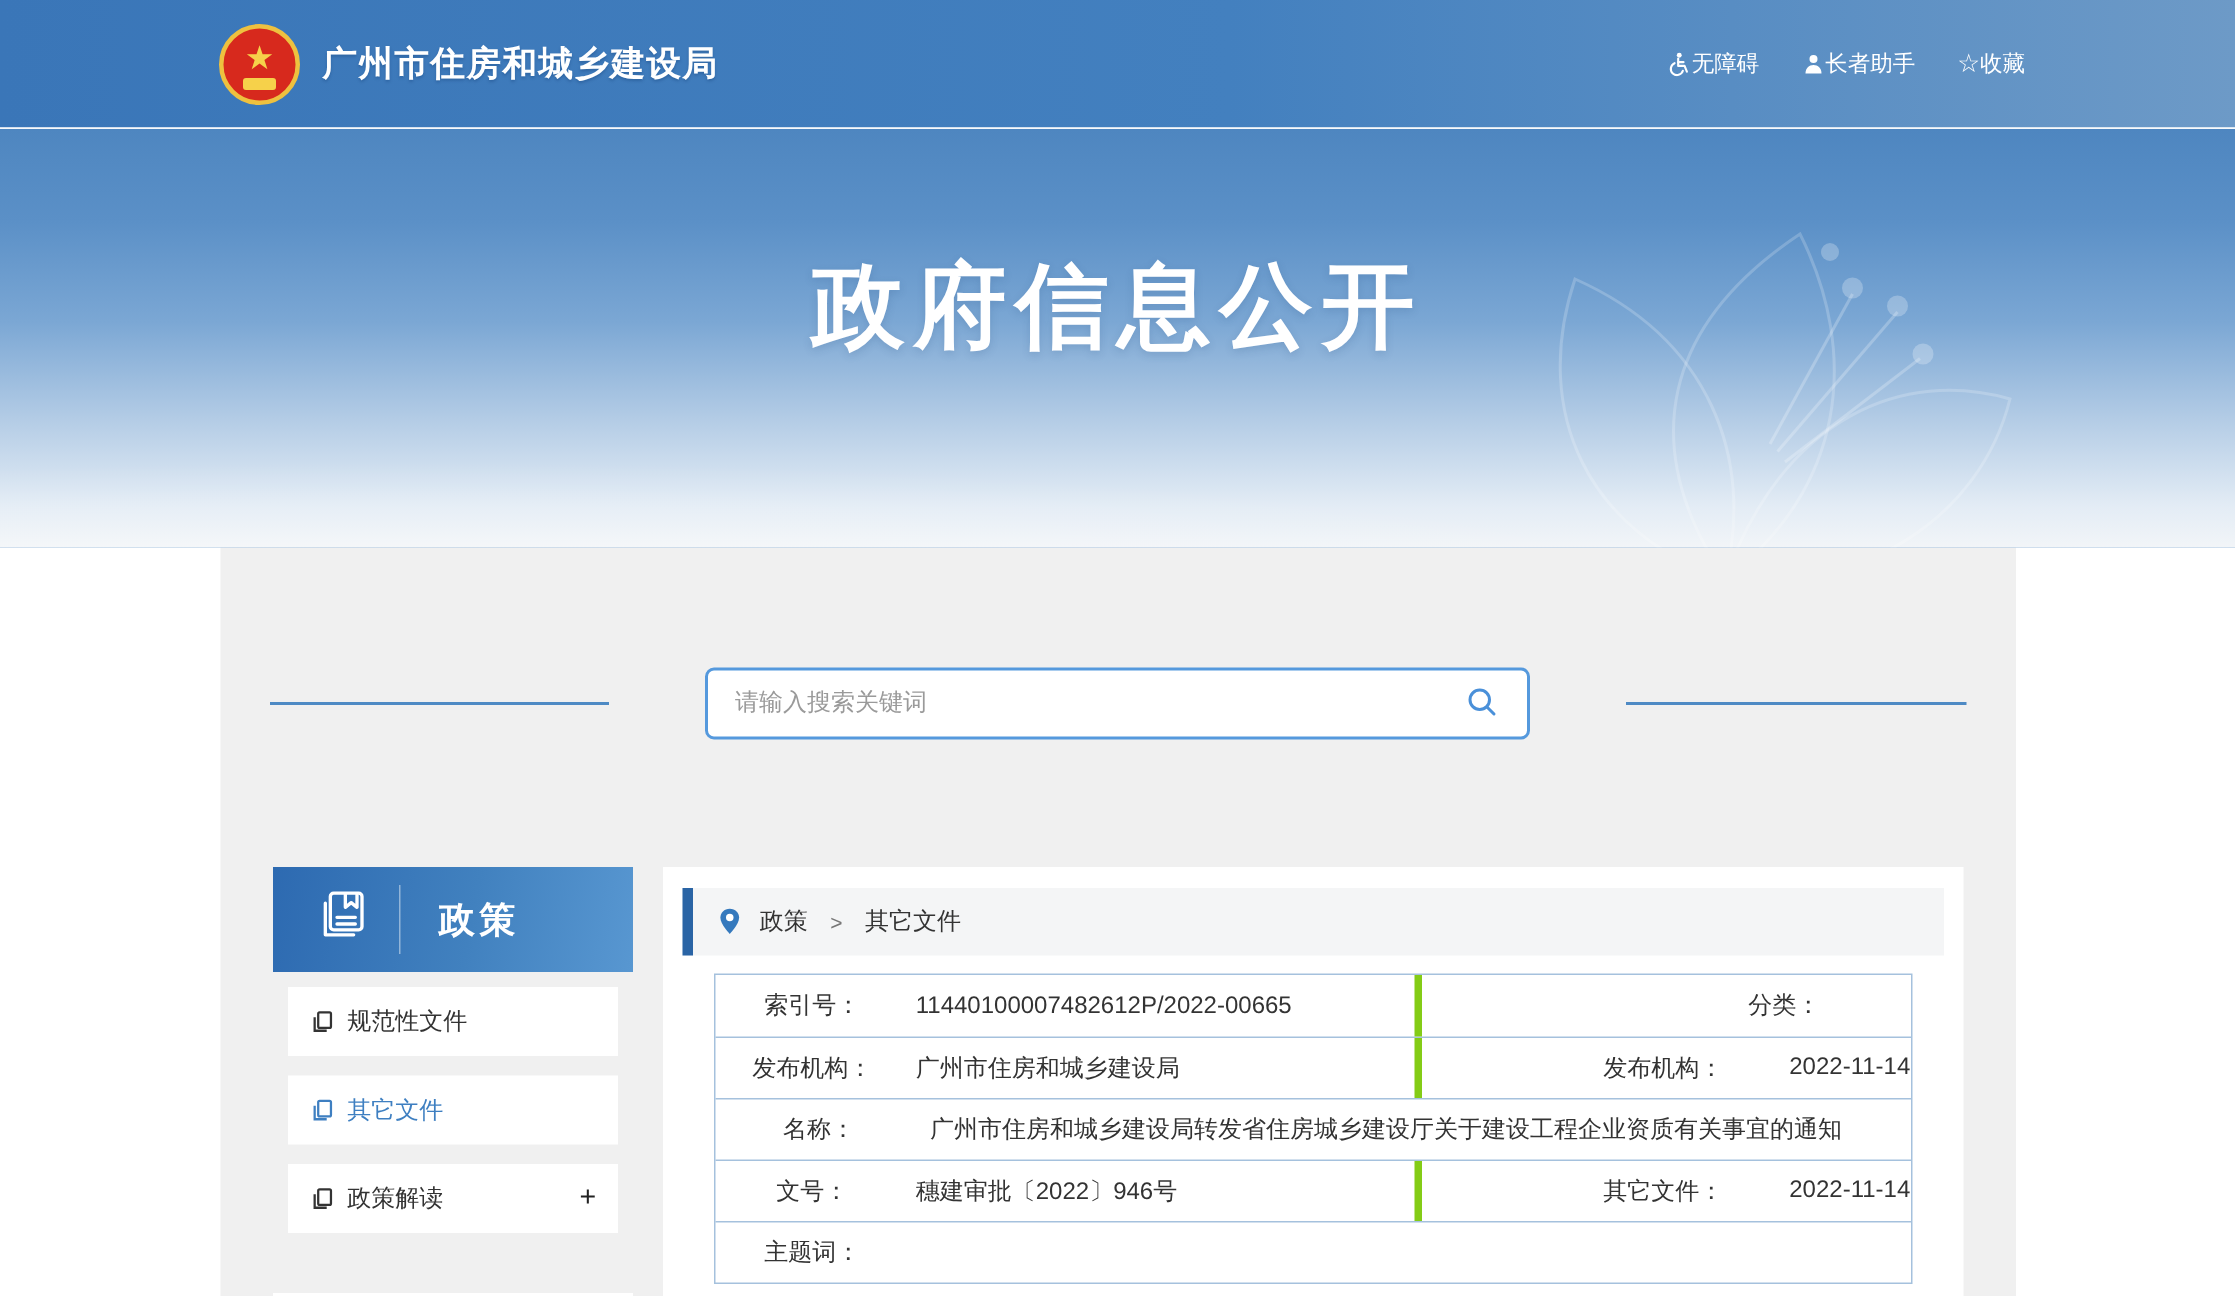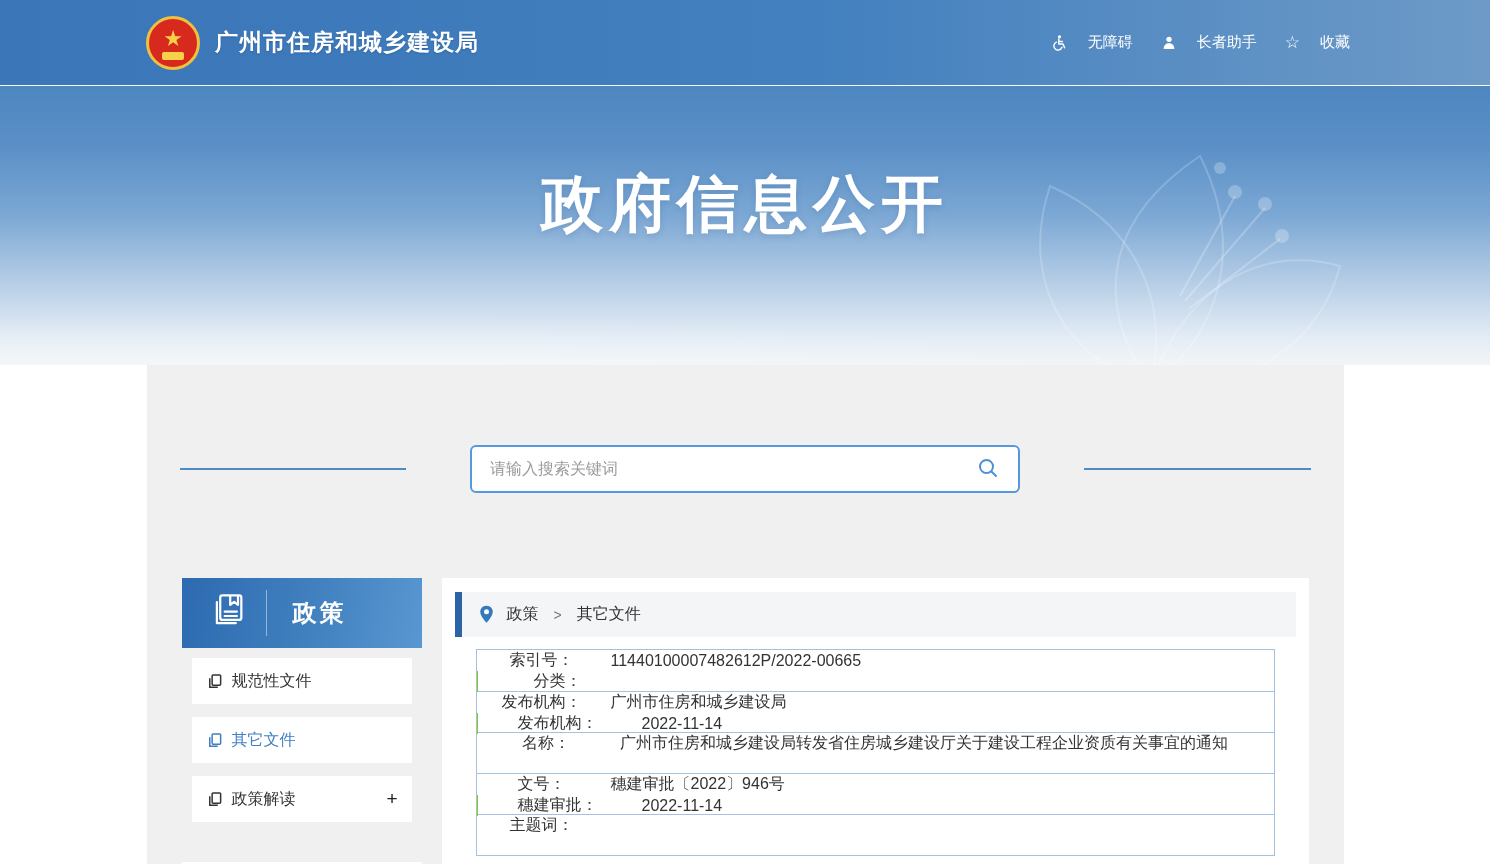--- a/index.html
+++ b/index.html
@@ -14,21 +14,21 @@
   .brand { display: flex; align-items: center; gap: 15px; cursor: pointer; }
   .emblem { width: 54px; height: 54px; border-radius: 50%; background: #d7291d;
     border: 3px solid #eec13f; position: relative; flex: none;
     display: flex; align-items: center; justify-content: center; }
   .emblem .star { color: #f6d14a; font-size: 22px; line-height: 1; margin-top: -8px; }
   .emblem::after { content: ""; position: absolute; bottom: 7px; left: 50%;
     transform: translateX(-50%); width: 22px; height: 8px; background: #f6d14a; border-radius: 2px; }
   .site-title { color: #fff; font-size: 23px; font-weight: bold; letter-spacing: 1px;
     text-shadow: 0 1px 2px rgba(0,40,90,.25); }
   .top-links { display: flex; align-items: center; gap: 28px; }
-  .top-link { display: flex; align-items: center; gap: 20px; color: #fff; font-size: 15px;
+  .top-link { display: flex; align-items: center; gap: 0; color: #fff; font-size: 15px;
     cursor: pointer; text-decoration: none; }
   .top-link svg { display: block; }
   .star-glyph { font-size: 17px; line-height: 1; }
 
   
   .banner { position: relative; height: 280px; overflow: hidden;
     border-top: 1px solid rgba(255,255,255,.4);
     background: linear-gradient(180deg, #4e86c0 0%, #5b90c7 22%, #7ba7d4 46%,
       #b5cde6 70%, #e3ecf5 90%, #f2f5f8 100%); }
   .banner::before { content: ""; position: absolute; inset: 0;
@@ -81,25 +81,25 @@
   
   .panel { flex: 1; background: #fff; padding: 14px 13px 40px; min-height: 310px; }
   .breadcrumb { position: relative; height: 45px; background: #f4f5f6;
     display: flex; align-items: center; }
   .crumb-bar { position: absolute; left: 0; top: 0; width: 7px; height: 100%; background: #2a64a5; }
   .pin-icon { margin: 0 13px 0 24px; display: flex; }
   .crumb-link { color: #333; font-size: 16px; text-decoration: none; cursor: pointer; }
   .crumb-sep { margin: 0 15px; color: #777; font-size: 14px; }
 
   .doc-table { margin: 12px 21px 0; border: 1px solid #a5c1dd; font-size: 16px; color: #333; background: #fff; }
-  .trow { display: flex; border-top: 1px solid #a5c1dd; height: 41px; flex-direction: column; }
+  .trow { display: flex; border-top: 1px solid #a5c1dd; height: 41px; }
   .trow:first-child { border-top: none; }
   .tcell { display: flex; align-items: center; min-width: 0; }
   .tcell.left { width: 58.5%; }
-  .tcell.right { flex: 1; border-left: 1px solid #84cc16; }
+  .tcell.right { flex: 1; border-left: 5px solid #84cc16; justify-content: flex-end; }
   .tcell.full { width: 100%; gap: 42px; }
   .tcell.centered { justify-content: center; }
   .lbl { width: 130px; text-align: center; flex: none; }
   .lbl.wide { width: 160px; }
   .val { margin-left: 4px; white-space: nowrap; }
   .lbl-inline { margin-right: 8px; }
 </style>
 </head>
 <body>
 
@@ -268,21 +268,21 @@
               <span class="lbl-inline">名称：</span>
               <span>广州市住房和城乡建设局转发省住房城乡建设厅关于建设工程企业资质有关事宜的通知</span>
             </div>
           </div>
           <div class="trow">
             <div class="tcell left">
               <span class="lbl">文号：</span>
               <span class="val">穗建审批〔2022〕946号</span>
             </div>
             <div class="tcell right">
-              <span class="lbl wide">穗建审批：</span>
+              <span class="lbl wide">其它文件：</span>
               <span class="val">2022-11-14</span>
             </div>
           </div>
           <div class="trow">
             <div class="tcell full">
               <span class="lbl">主题词：</span>
               <span class="val"></span>
             </div>
           </div>
         </div>

